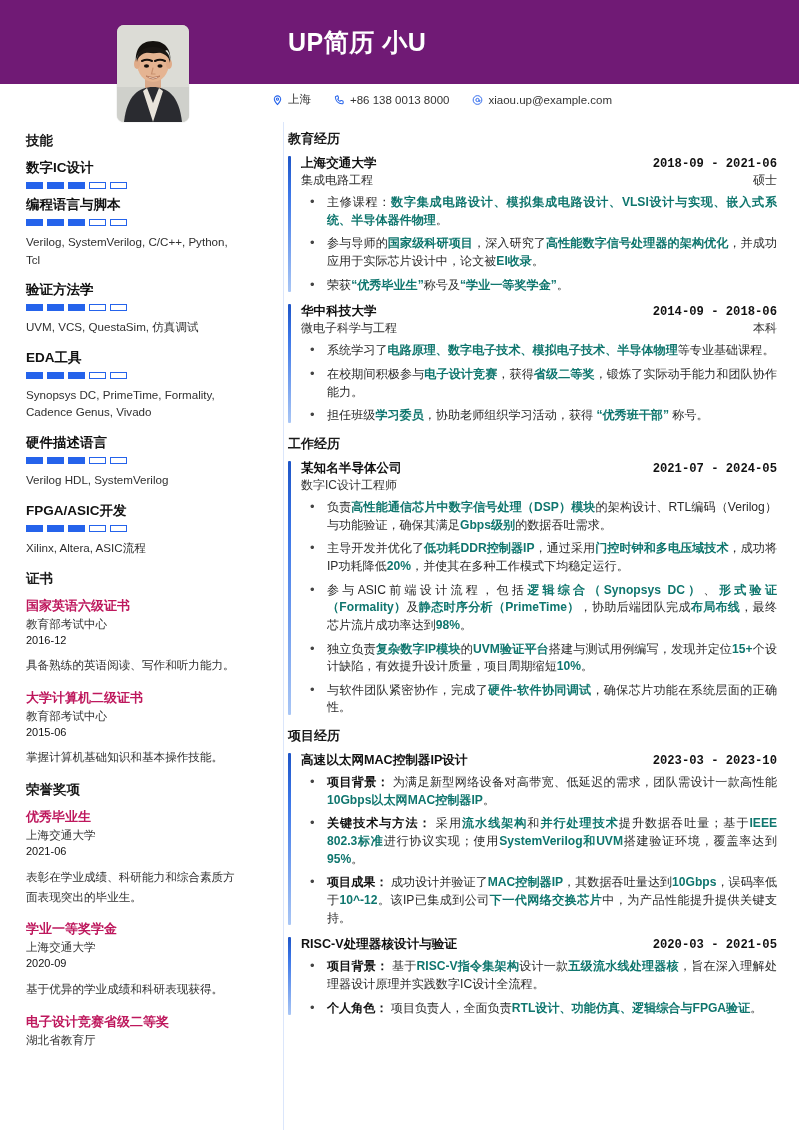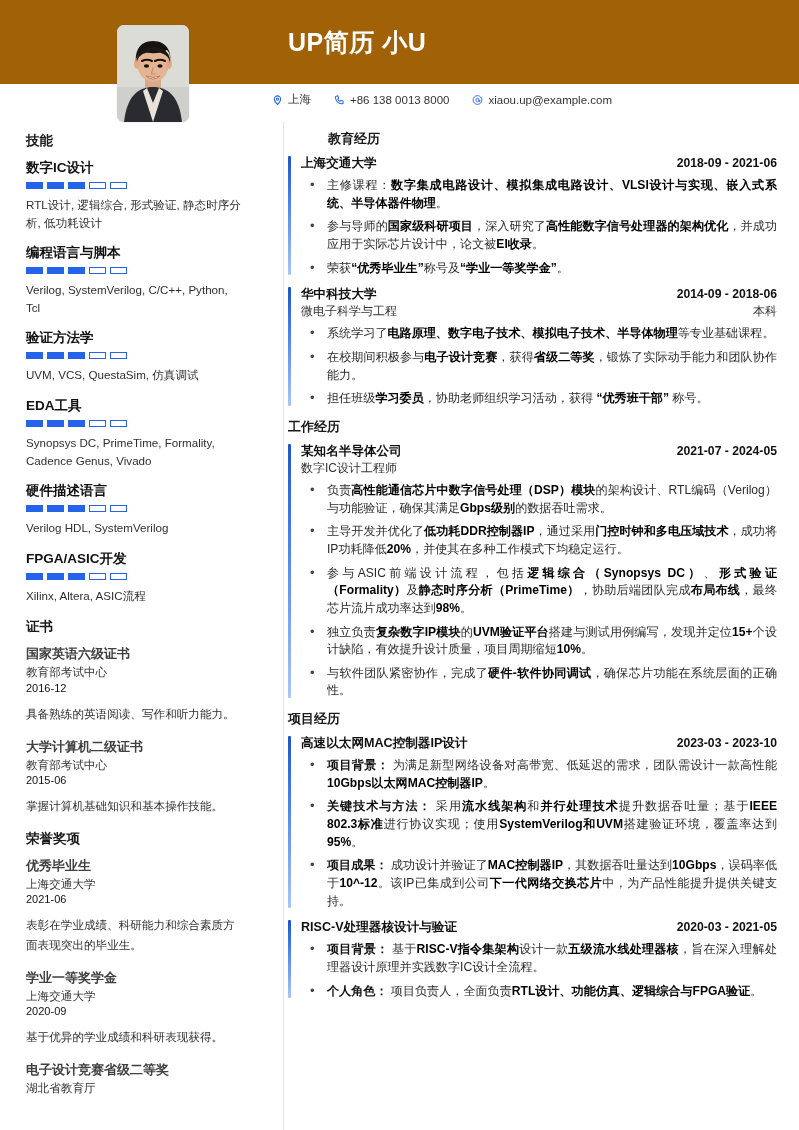--- a/index.html
+++ b/index.html
@@ -16,21 +16,21 @@
     width: 799px;
     height: 1130px;
     background: #fff;
     overflow: hidden;
   }
 
   
   .header {
     position: relative;
     height: 84px;
-    background: #a16207;
+    background: #701a75;
   }
   .header-inner {
     position: absolute;
     left: 0; top: 0; right: 0; bottom: 0;
   }
   .name-title {
     position: absolute;
     left: 288px;
     top: 26px;
     font-size: 25px;
@@ -133,21 +133,21 @@
   .seg.on { background: #2563eb; }
   .skill-desc {
     font-size: 11.6px;
     line-height: 1.52;
     color: #2f2f2f;
     margin-bottom: 13px;
   }
   .cert-title, .award-title {
     font-size: 13px;
     font-weight: bold;
-    color: #404040;
+    color: #be185d;
     margin-bottom: 1px;
   }
   .cert-org, .award-org {
     font-size: 11.6px;
     color: #333333;
     line-height: 1.35;
   }
   .cert-date, .award-date {
     font-size: 11px;
     font-weight: normal;
@@ -163,21 +163,21 @@
   }
 
   
   .main-sec { margin-bottom: 4px; }
   .main-sec-title {
     font-size: 13px;
     font-weight: bold;
     color: #1a1a1a;
     margin: 10px 0 7px 0;
   }
-  .main-sec:first-child .main-sec-title { margin-top: 0; margin-left: 40px; }
+  .main-sec:first-child .main-sec-title { margin-top: 0; }
 
   .entry {
     position: relative;
     padding-left: 13px;
     margin-bottom: 9px;
   }
   .entry::before {
     content: "";
     position: absolute;
     left: 0; top: 1px; bottom: 2px;
@@ -194,20 +194,21 @@
   .entry-org {
     font-size: 12.6px;
     font-weight: bold;
     color: #111111;
   }
   .entry-date {
     font-size: 12.2px;
     font-weight: bold;
     color: #111111;
     white-space: nowrap;
+    font-family: Liberation Mono, monospace;
   }
   .entry-sub {
     display: flex;
     justify-content: space-between;
     align-items: baseline;
     gap: 10px;
     margin-top: 0px;
   }
   .entry-role {
     font-size: 12px;
@@ -233,21 +234,21 @@
     text-align: justify;
   }
   ul.bullets > li::before {
     content: "•";
     position: absolute;
     left: 9px;
     top: -1px;
     font-size: 13px;
     color: #444444;
   }
-  ul.bullets > li b { font-weight: bold; color: #000000; }
+  ul.bullets > li b { font-weight: bold; color: #0f766e; }
   .lbl { font-weight: bold; color: #111111; }
 </style>
 </head>
 <body>
 
 <div class="page">
 
   <div class="header">
     <div class="header-inner">
       <div class="name-title">UP简历 小U</div>
@@ -326,21 +327,20 @@
         <div class="side-sec-title">技能</div>
         <div id="skills-host">
             <div class="skill-name">数字IC设计</div>
             <div class="skill-bars">
               <span class="seg on"></span>
               <span class="seg on"></span>
               <span class="seg on"></span>
               <span class="seg"></span>
               <span class="seg"></span>
             </div>
-            <div class="skill-desc">RTL设计, 逻辑综合, 形式验证, 静态时序分析, 低功耗设计</div>
             <div class="skill-name">编程语言与脚本</div>
             <div class="skill-bars">
               <span class="seg on"></span>
               <span class="seg on"></span>
               <span class="seg on"></span>
               <span class="seg"></span>
               <span class="seg"></span>
             </div>
             <div class="skill-desc">Verilog, SystemVerilog, C/C++, Python, Tcl</div>
             <div class="skill-name">验证方法学</div>
@@ -417,20 +417,24 @@
     <main class="main">
 
       <section class="main-sec">
         <div class="main-sec-title">教育经历</div>
         <div id="edu-host">
             <div class="entry">
               <div class="entry-head">
                 <div class="entry-org">上海交通大学</div>
                 <div class="entry-date">2018-09 - 2021-06</div>
               </div>
+              <div class="entry-sub">
+                <div class="entry-role">集成电路工程</div>
+                <div class="entry-degree">硕士</div>
+              </div>
               <ul class="bullets">
                 <li>主修课程：<b>数字集成电路设计、模拟集成电路设计、VLSI设计与实现、嵌入式系统、半导体器件物理</b>。</li>
                 <li>参与导师的<b>国家级科研项目</b>，深入研究了<b>高性能数字信号处理器的架构优化</b>，并成功应用于实际芯片设计中，论文被<b>EI收录</b>。</li>
                 <li>荣获<b>“优秀毕业生”</b>称号及<b>“学业一等奖学金”</b>。</li>
               </ul>
             </div>
             <div class="entry">
               <div class="entry-head">
                 <div class="entry-org">华中科技大学</div>
                 <div class="entry-date">2014-09 - 2018-06</div>

